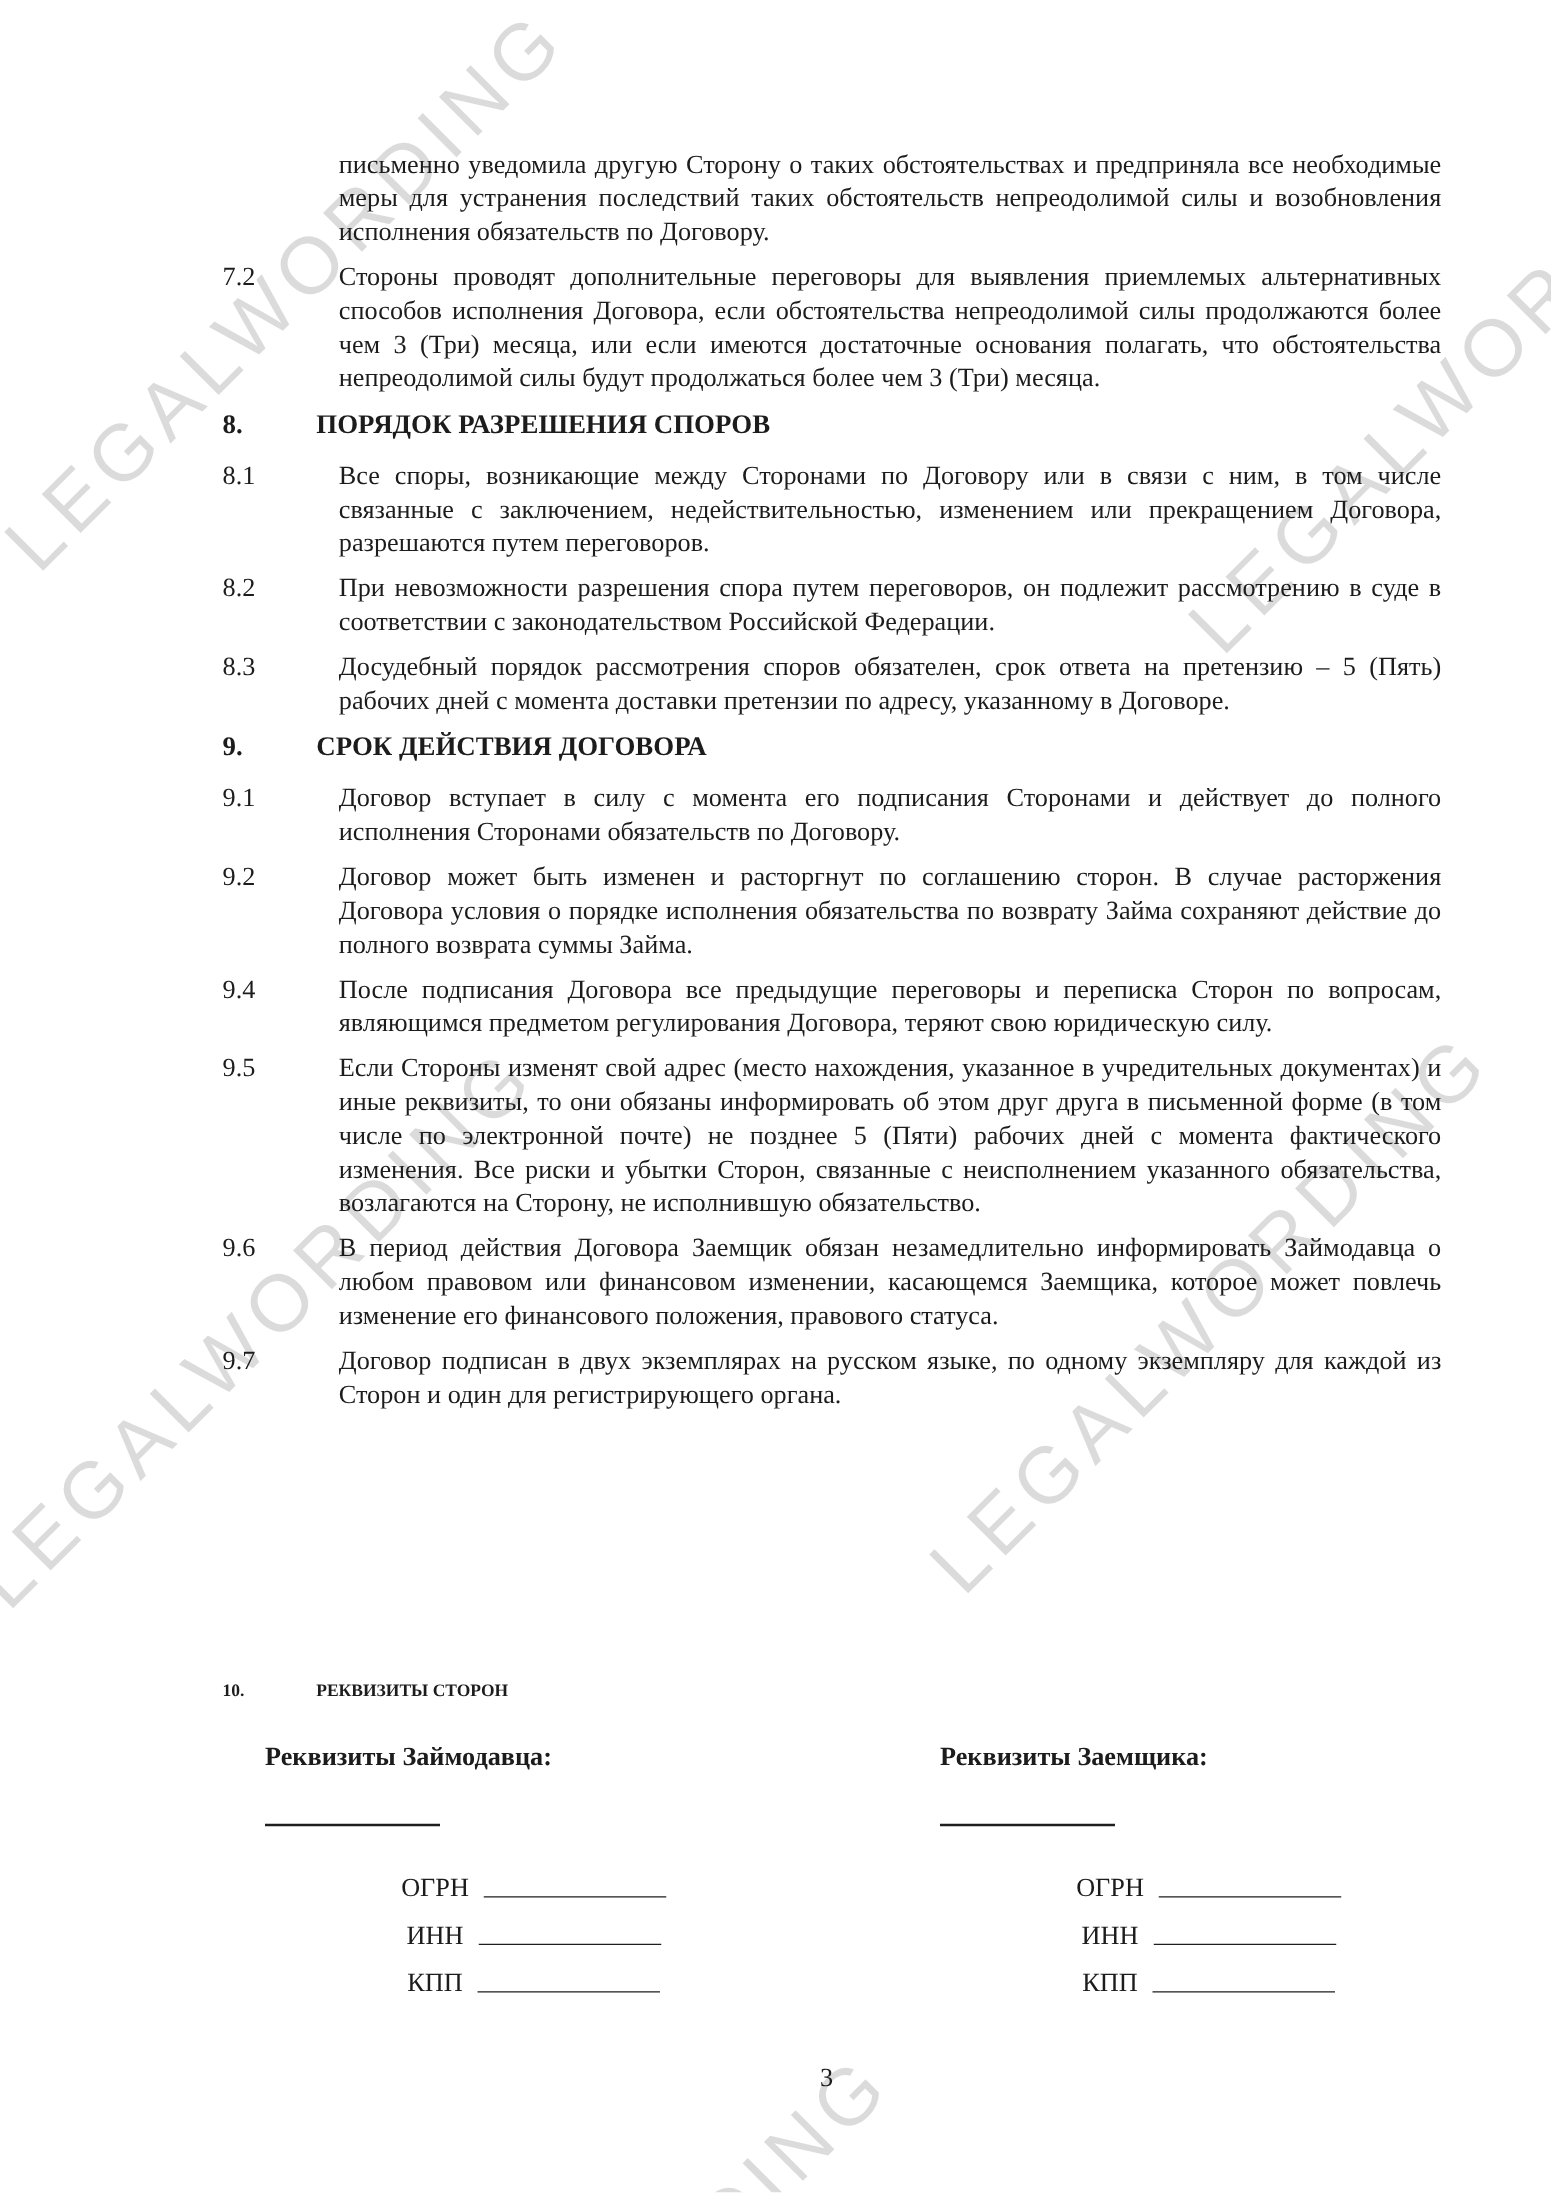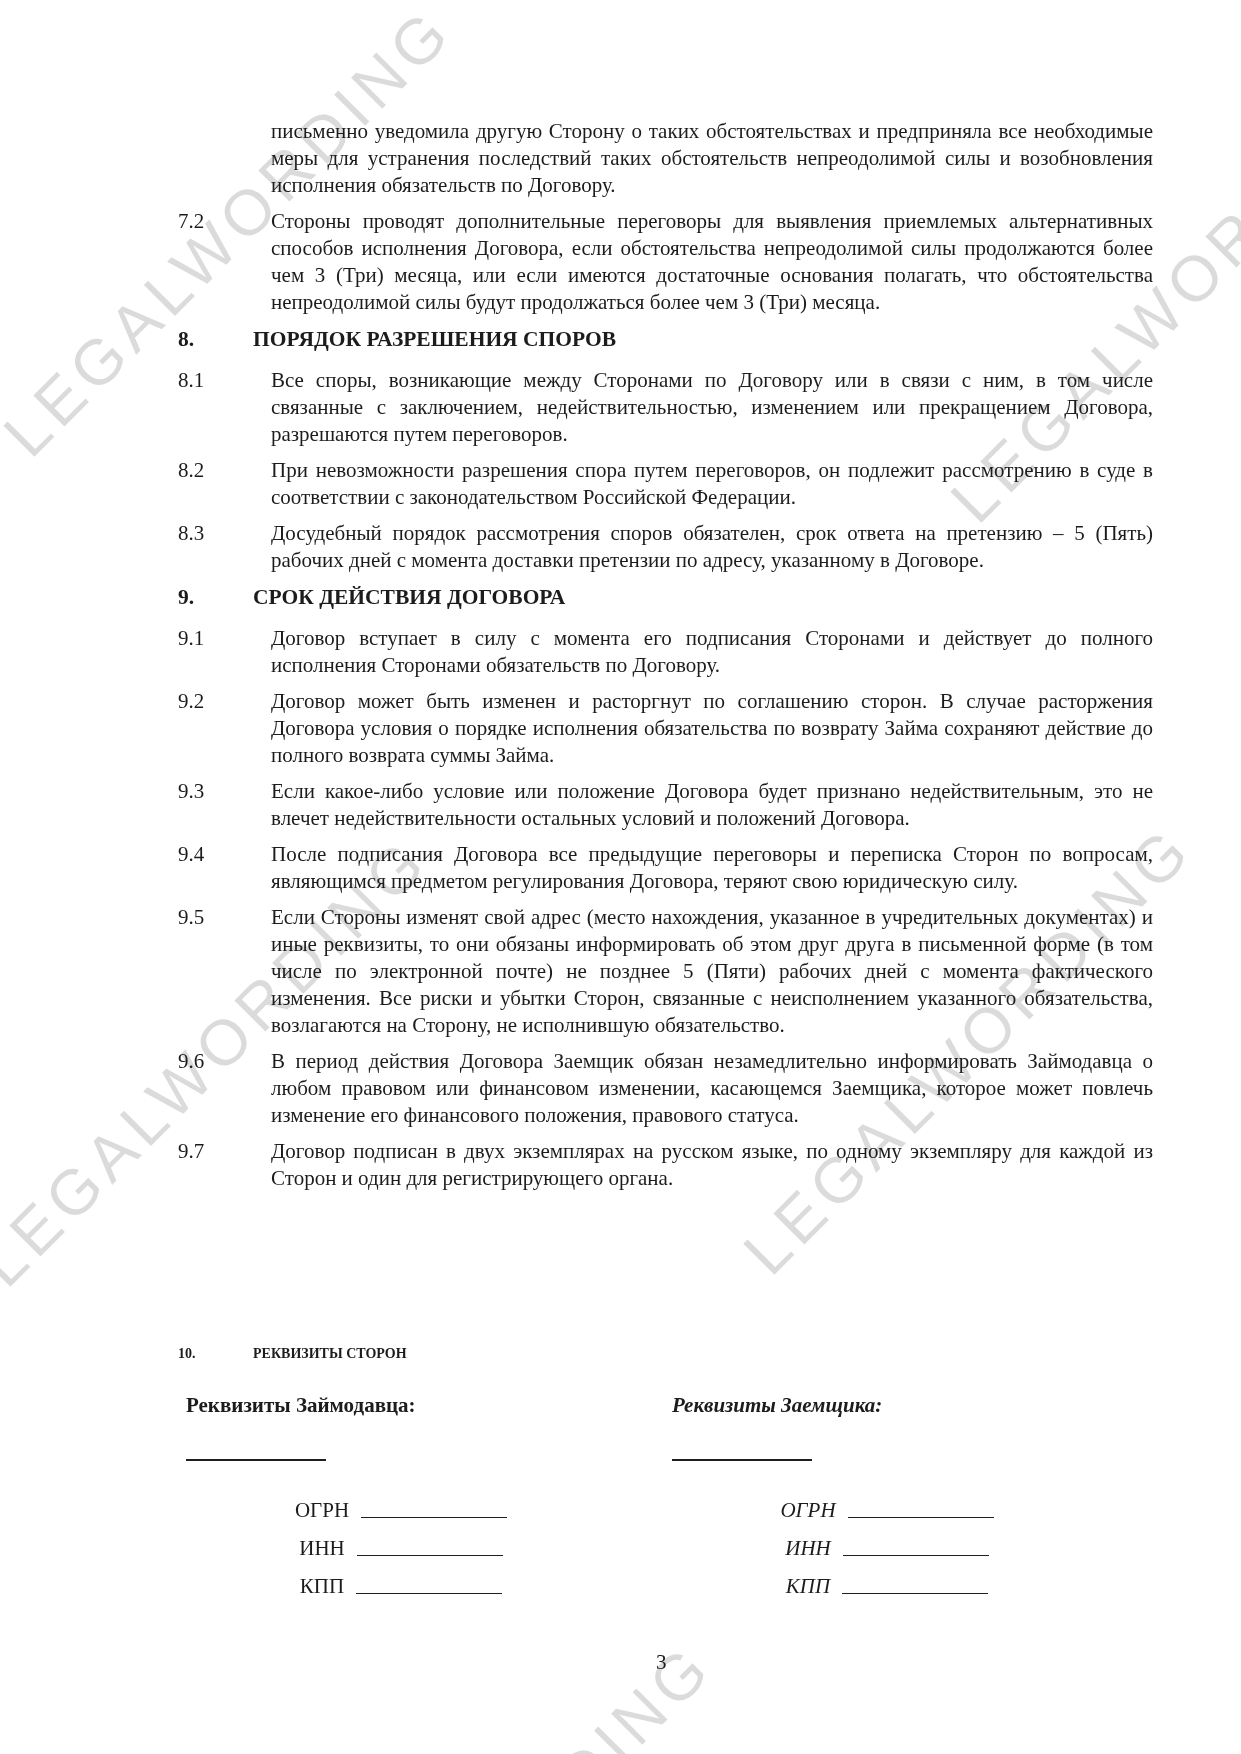--- a/index.html
+++ b/index.html
@@ -40,24 +40,24 @@
   .heading .num { width:75px; flex:0 0 75px; }
 
   
   .heading-10 {
     position:absolute; left:178px; top:1340px; z-index:1;
     display:flex; font-weight:bold; font-size:14px; line-height:27px;
   }
   .heading-10 .num { width:75px; flex:0 0 75px; }
   .req-col {
     position:absolute; top:1392px; width:430px; z-index:1;
-    font-size:21px; line-height:27px;
+    font-size:21px; line-height:27px;margin-left:26px;
   }
   .req-col.left  { left:186px; }
-  .req-col.right { left:672px;font-style:italic; }
+  .req-col.right { left:726px; }
   .req-title { font-weight:bold; }
   .blank-line {
     display:inline-block; width:140px; height:18px;
     border-bottom:2px solid #1f1f1f; margin-top:22px;
   }
   .frow { margin-top:11px; white-space:nowrap;text-align:center; }
   .frow.first { margin-top:29px; }
   .field-line {
     display:inline-block; width:146px; height:16px;
     border-bottom:1.5px solid #1f1f1f; margin-left:12px;
@@ -119,24 +119,20 @@
     <div class="para">
       <span class="num">9.1</span>
       <span class="txt">Договор вступает в силу с момента его подписания Сторонами и действует до полного исполнения Сторонами обязательств по Договору.</span>
     </div>
 
     <div class="para">
       <span class="num">9.2</span>
       <span class="txt">Договор может быть изменен и расторгнут по соглашению сторон. В случае расторжения Договора условия о порядке исполнения обязательства по возврату Займа сохраняют действие до полного возврата суммы Займа.</span>
     </div>
 
-    <div class="para">
-      <span class="num">9.3</span>
-      <span class="txt">Если какое-либо условие или положение Договора будет признано недействительным, это не влечет недействительности остальных условий и положений Договора.</span>
-    </div>
 
     <div class="para">
       <span class="num">9.4</span>
       <span class="txt">После подписания Договора все предыдущие переговоры и переписка Сторон по вопросам, являющимся предметом регулирования Договора, теряют свою юридическую силу.</span>
     </div>
 
     <div class="para">
       <span class="num">9.5</span>
       <span class="txt">Если Стороны изменят свой адрес (место нахождения, указанное в учредительных документах) и иные реквизиты, то они обязаны информировать об этом друг друга в письменной форме (в том числе по электронной почте) не позднее 5 (Пяти) рабочих дней с момента фактического изменения. Все риски и убытки Сторон, связанные с неисполнением указанного обязательства, возлагаются на Сторону, не исполнившую обязательство.</span>
     </div>

